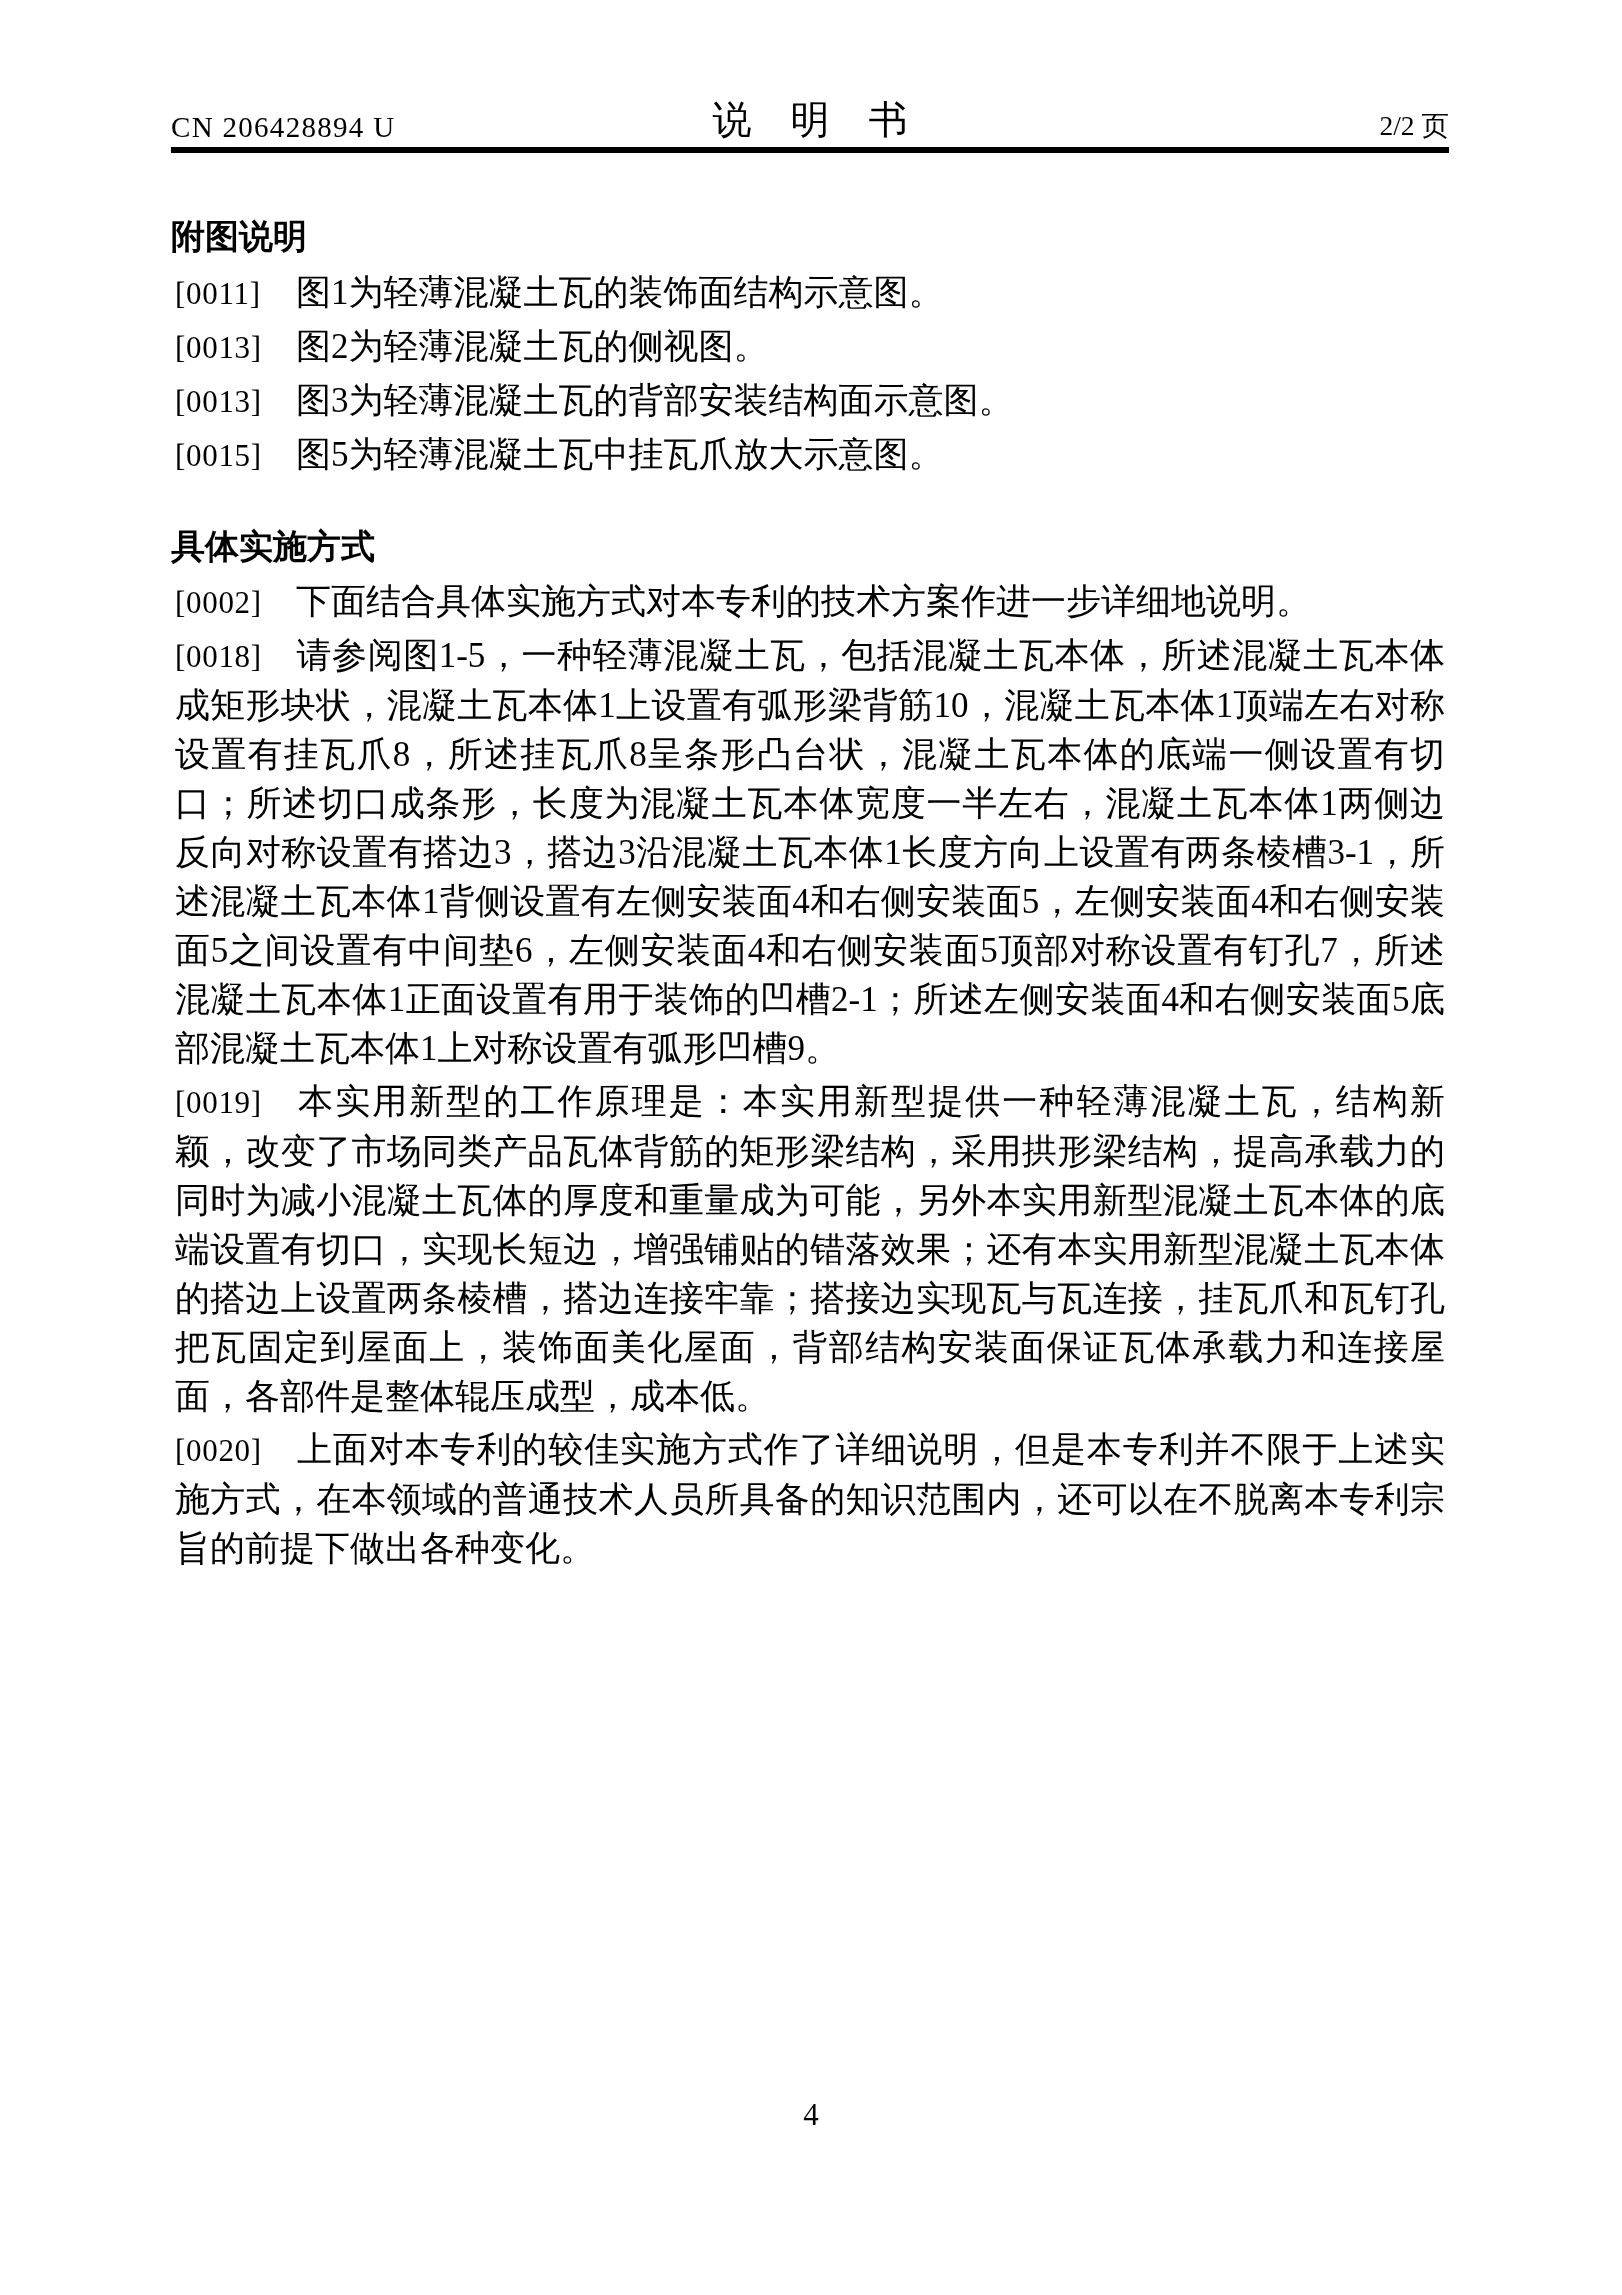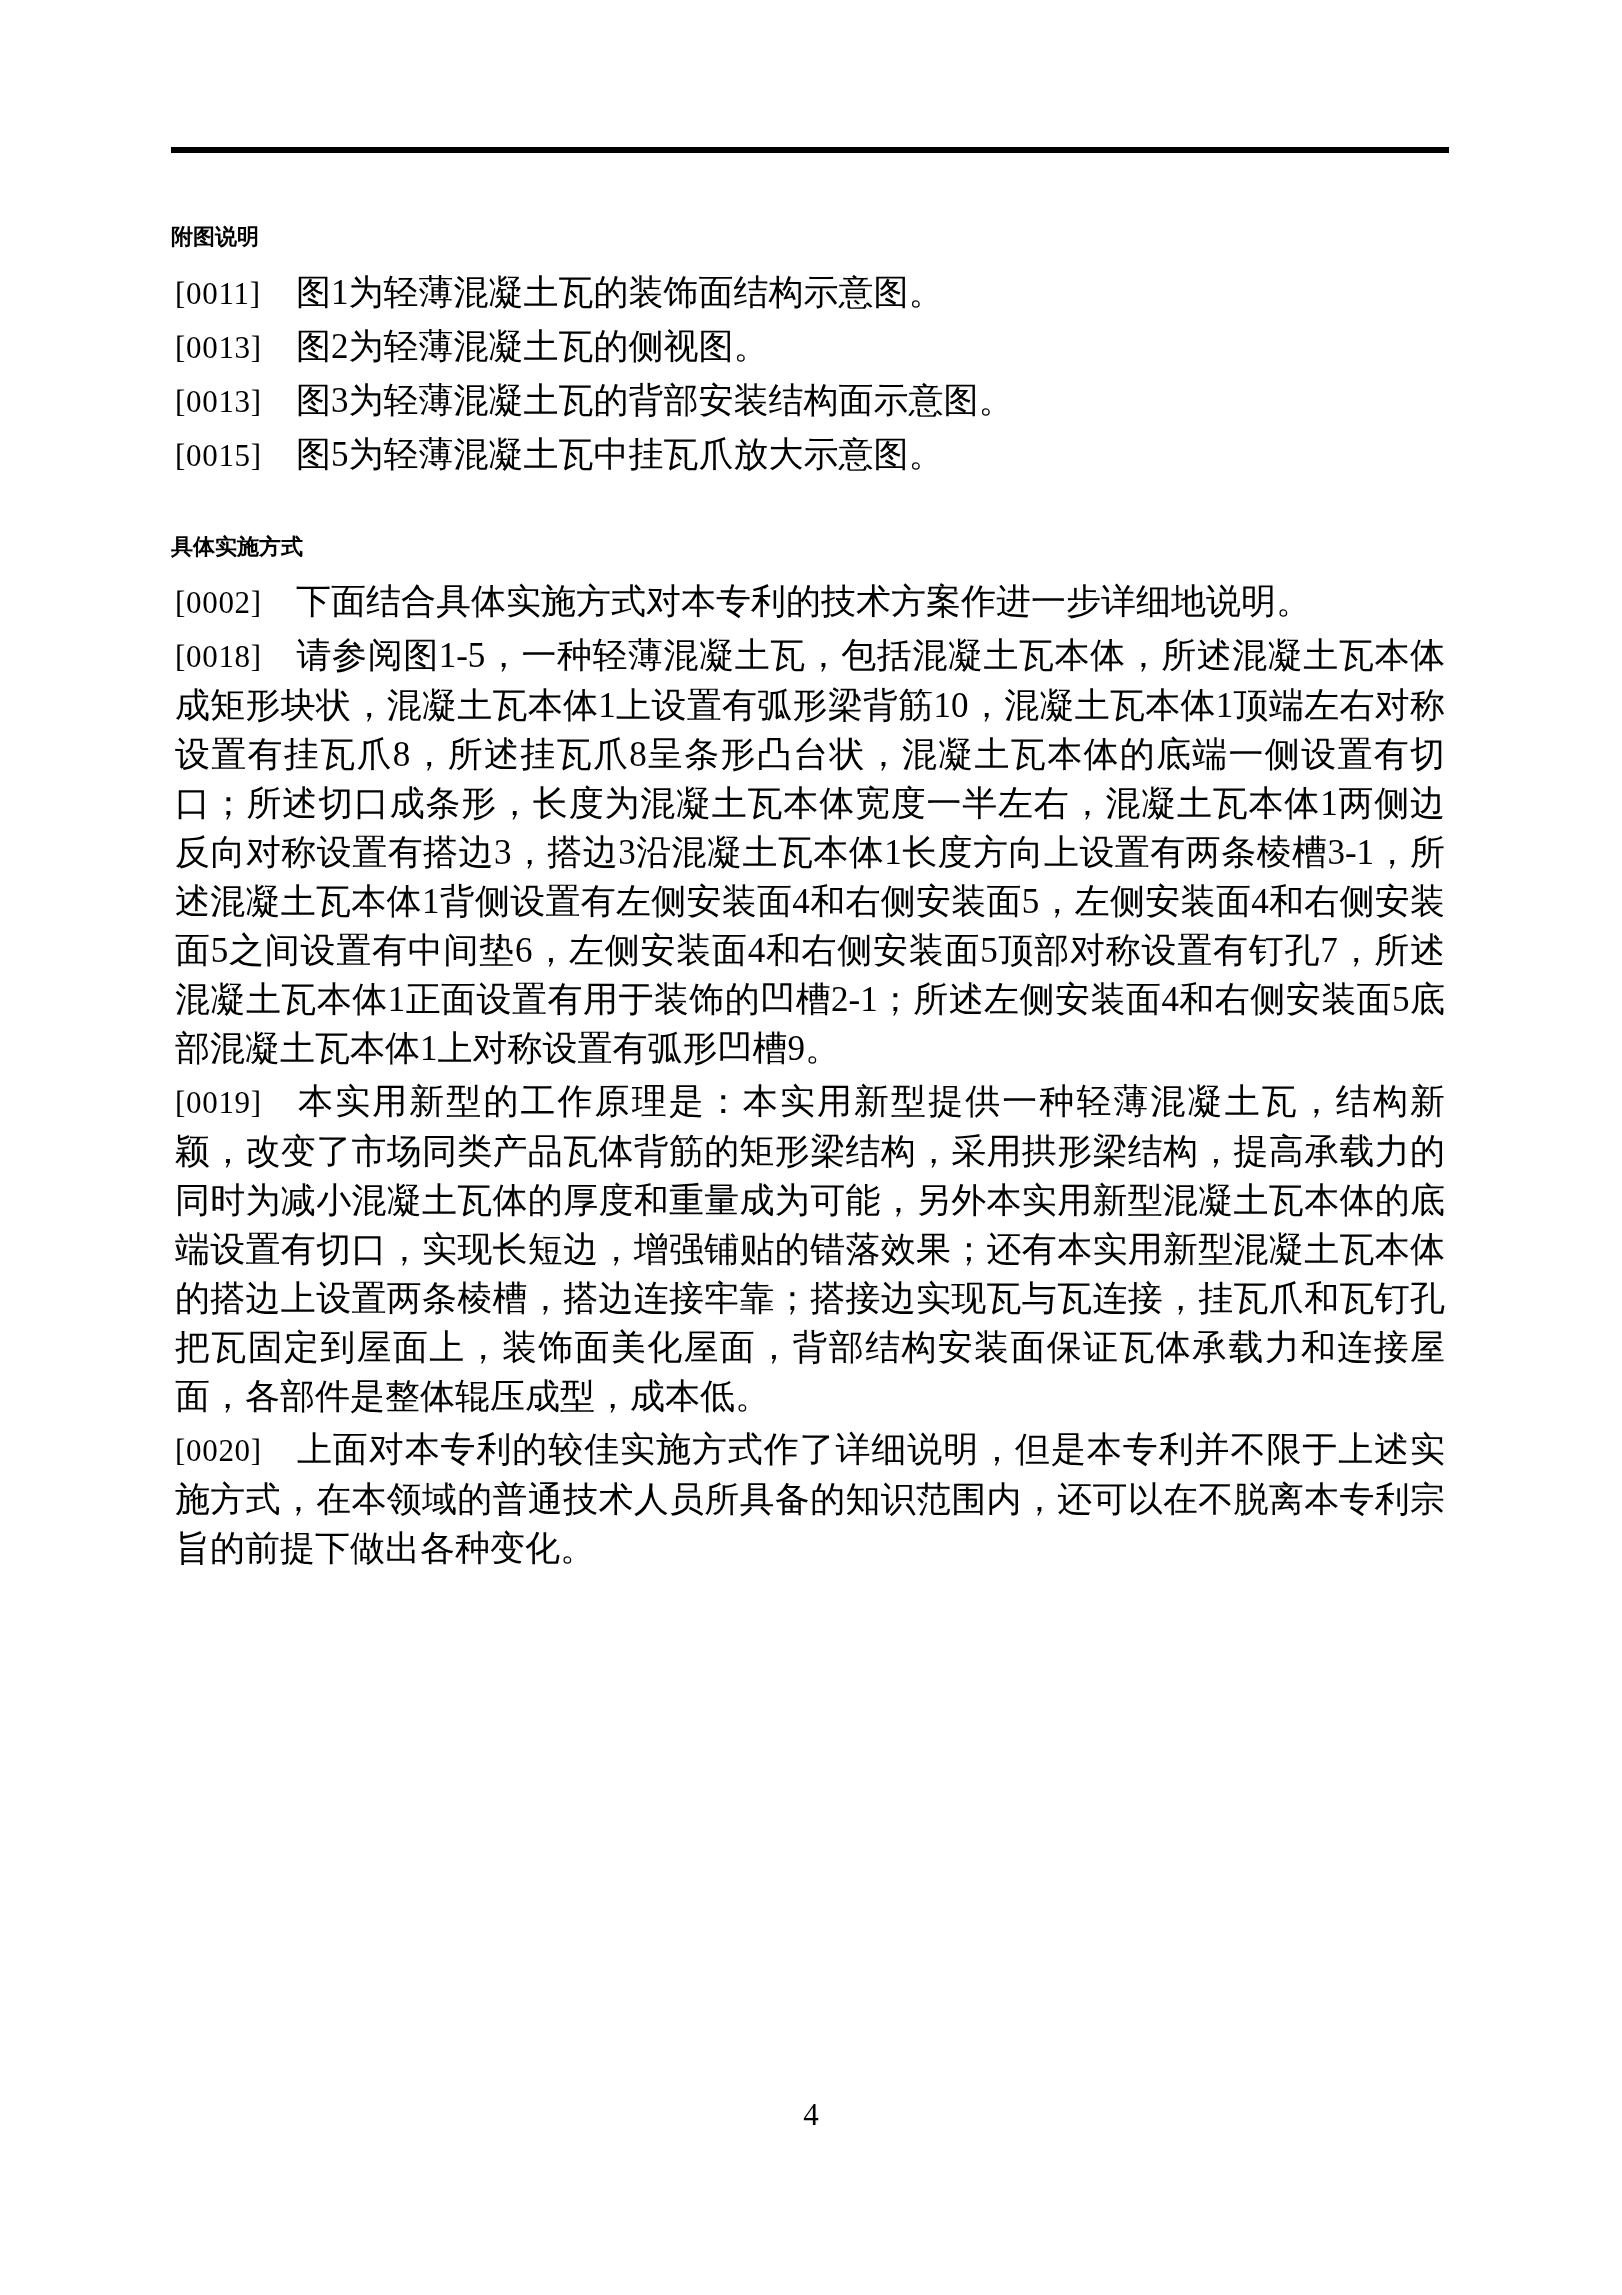--- a/index.html
+++ b/index.html
@@ -59,21 +59,21 @@
   }
 
   
   .main {
     position: absolute;
     left: 171px;
     width: 1278px;
     top: 216px;
   }
   .section-heading {
-    font-size: 22px;
+    font-size: 34px;
     font-weight: bold;
     line-height: 41px;
     margin: 0 0 10.5px 0;
     font-family: "Liberation Sans", "DejaVu Sans", sans-serif;
   }
   .section-heading.second {
     margin-top: 46px;
     font-family: Liberation Serif, serif;
   }
   .para {
@@ -97,20 +97,25 @@
     top: 2097px;
     text-align: center;
     font-size: 31px;
   }
 </style>
 </head>
 <body>
 
 <div class="page">
 
+  <div class="header">
+    <span class="patent-number">CN 206428894 U</span>
+    <span class="doc-title">说　明　书</span>
+    <span class="page-indicator">2/2 页</span>
+  </div>
   <div class="header-rule"></div>
 
   <div class="main">
 
     <h2 class="section-heading">附图说明</h2>
 
     <p class="para"><span class="ptag">[0011]</span><span>图1为轻薄混凝土瓦的装饰面结构示意图。</span></p>
     <p class="para"><span class="ptag">[0013]</span><span>图2为轻薄混凝土瓦的侧视图。</span></p>
     <p class="para"><span class="ptag">[0013]</span><span>图3为轻薄混凝土瓦的背部安装结构面示意图。</span></p>
     <p class="para"><span class="ptag">[0015]</span><span>图5为轻薄混凝土瓦中挂瓦爪放大示意图。</span></p>

